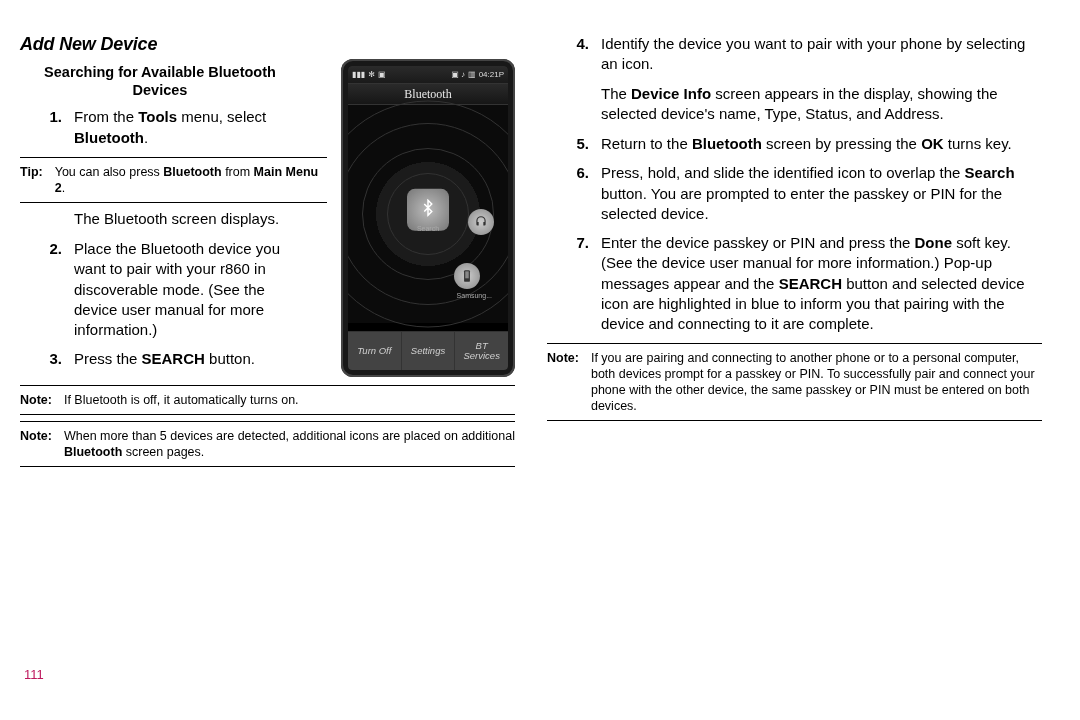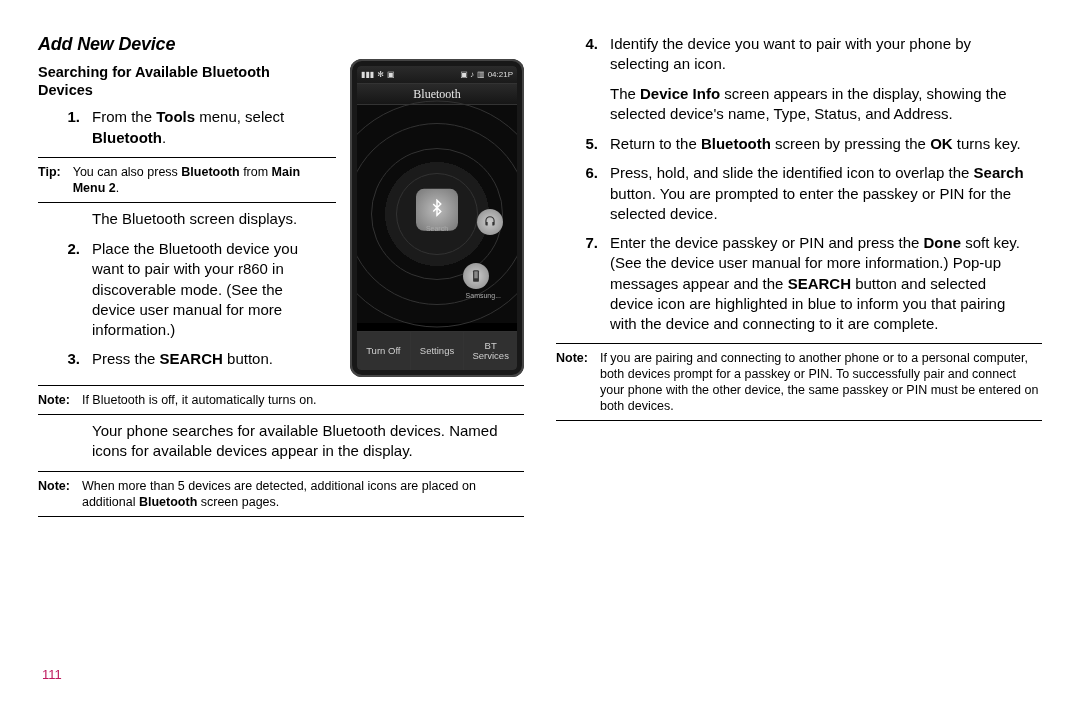--- a/index.html
+++ b/index.html
@@ -6,21 +6,21 @@
     margin: 0;
     padding: 0;
     width: 1080px;
     height: 720px;
     background: #fff;
     font-family: Arial, Helvetica, sans-serif;
     color: #000;
   }
   .page {
     display: flex;
-    padding: 30px 38px 0 38px;
+    padding: 30px 38px 0 20px;
     height: 690px;
     box-sizing: border-box;
     gap: 32px;
   }
   .col {
     flex: 1;
     position: relative;
   }
   .section-title {
     font-size: 18px;
@@ -28,20 +28,21 @@
     font-style: italic;
     letter-spacing: -0.2px;
     margin: 4px 0 6px 0;
   }
   .subhead {
     font-size: 14.5px;
     font-weight: 900;
     margin: 2px 0 8px 0;
     width: 280px;
     line-height: 1.25;
+    text-align: center;
   }
   ol.steps {
     list-style: none;
     padding: 0;
     margin: 0 12px 0 0;
     counter-reset: step;
     font-size: 15px;
   }
   ol.steps > li {
     counter-increment: step;
@@ -196,22 +197,23 @@
     justify-content: center;
   }
   .dev-ic.d1 { right: 14px; top: 104px; }
   .dev-ic.d2 { right: 28px; bottom: 34px; }
   .dev-glyph { width: 14px; height: 14px; }
   .softkeys {
     position: absolute;
     left: 0; right: 0; bottom: 0;
     height: 38px;
     display: flex;
-    background: #4c1d95;
+    background: #14532d;
     border-top: 1px solid #333;
+    font-style: italic;
   }
   .softkeys > div {
     flex: 1;
     display: flex;
     align-items: center;
     justify-content: center;
     color: #cfcfcf;
     font-size: 9.5px;
     border-left: 1px solid #333;
     text-align: center;
@@ -313,21 +315,20 @@
       </div>
     </div>
 
     <hr class="hr">
     <div class="note">
       <span class="lbl">Note:</span>
       <span class="body"> If Bluetooth is off, it automatically turns on.</span>
     </div>
     <hr class="hr">
 
-    <div class="p-after">Your phone searches for available Bluetooth devices. Named icons for available devices appear in the display.</div>
 
     <hr class="hr">
     <div class="note">
       <span class="lbl">Note:</span>
       <span class="body">
         <span> When more than 5 devices are detected, additional icons are placed on additional </span><b>Bluetooth</b><span> screen pages.</span>
       </span>
     </div>
     <hr class="hr">
 

